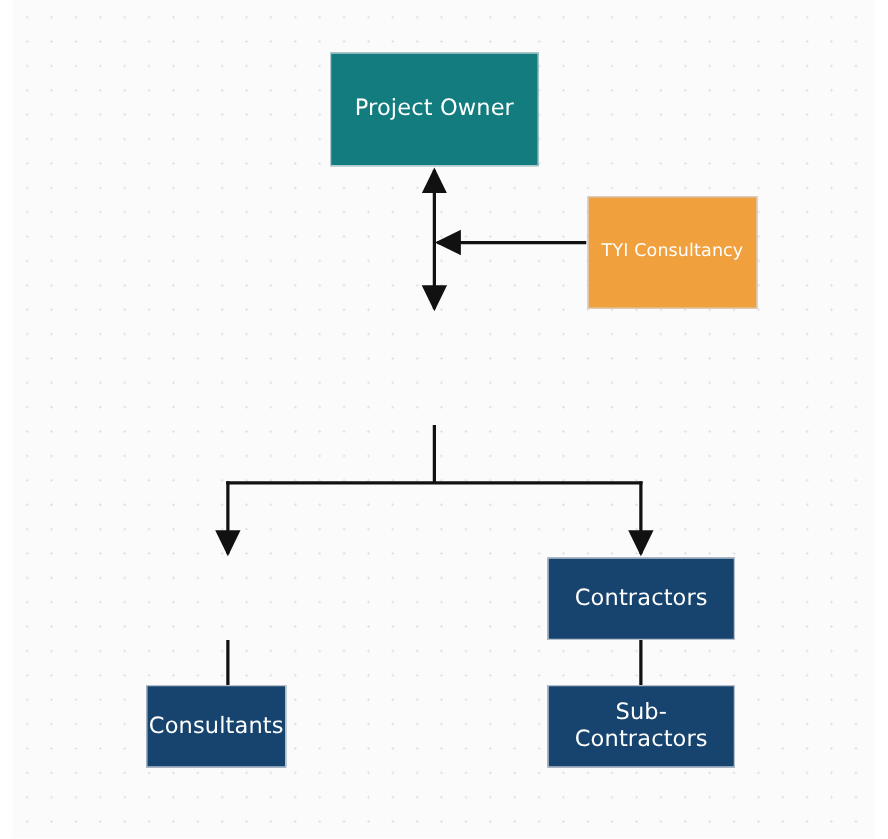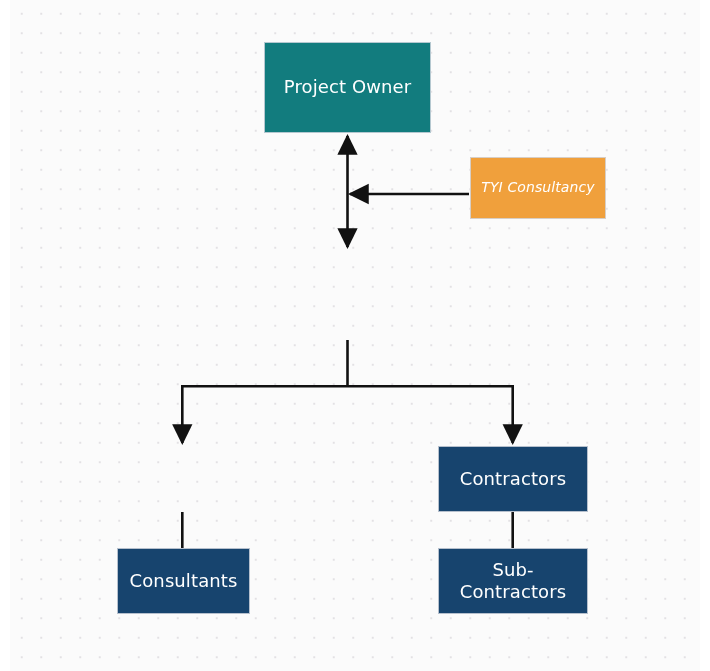--- a/index.html
+++ b/index.html
@@ -89,31 +89,31 @@
 
     <line x1="182.3" y1="512" x2="182.3" y2="549" stroke="#111111" stroke-width="2.6"></line>
 
     <line x1="512.7" y1="512" x2="512.7" y2="549" stroke="#111111" stroke-width="2.6"></line>
   </svg>
 
   <div class="node node-lg" id="node-project-owner" style="left: 264px; top: 42px; width: 167px; height: 91px; background: rgb(18, 124, 126);">
     <span class="node-label">Project Owner</span>
   </div>
 
-  <div class="node node-sm" id="node-tyi-consultancy" style="left: 470px; top: 157px; width: 136px; height: 62px; background: rgb(240, 160, 60); font-style: italic;">
+  <div class="node node-sm" id="node-tyi-consultancy" style="left: 470px; top: 157px; width: 136px; height: 90px; background: rgb(240, 160, 60);">
     <span class="node-label">TYI Consultancy</span>
   </div>
 
 
 
   <div class="node node-lg" id="node-contractors" style="left: 438px; top: 446px; width: 150px; height: 66px; background: rgb(23, 68, 110);">
     <span class="node-label">Contractors</span>
   </div>
 
-  <div class="node node-lg" id="node-consultants" style="left: 117px; top: 548px; width: 133px; height: 66px; background: rgb(23, 68, 110); justify-content: center;">
+  <div class="node node-lg" id="node-consultants" style="left: 117px; top: 548px; width: 112px; height: 66px; background: rgb(23, 68, 110); justify-content: center;">
     <span class="node-label">Consultants</span>
   </div>
 
   <div class="node node-lg" id="node-sub-contractors" style="left: 438px; top: 548px; width: 150px; height: 66px; background: rgb(23, 68, 110);">
     <span class="node-label">Sub-
 Contractors</span>
   </div>
 
 </div>
 

